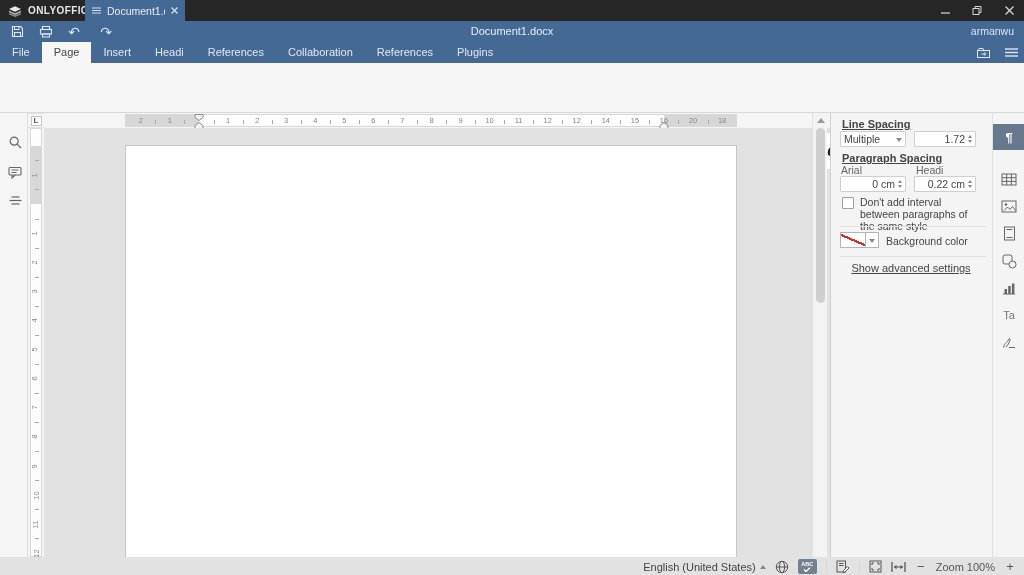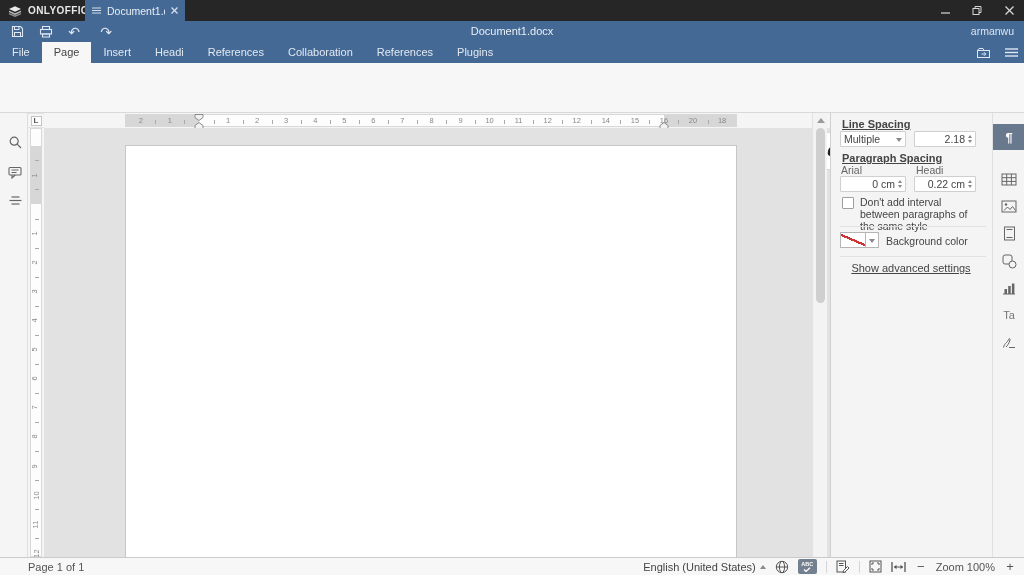--- a/index.html
+++ b/index.html
@@ -606,21 +606,21 @@
     <div class="vthumb"></div>
   </div>
 
   <div class="abs panel"></div>
   <div class="p-h" style="top:118px;left:842px;">Line Spacing</div>
   <div class="p-input" style="left:840px;top:131px;width:66px;">
     <span class="val">Multiple</span>
     <span class="chv"></span>
   </div>
   <div class="p-input" style="left:914px;top:131px;width:62px;">
-    <span class="val num">2.18</span>
+    <span class="val num">1.72</span>
     <span class="spin">
         <i class="u"></i>
         <i class="d"></i>
       </span>
   </div>
   <div class="p-h" style="top:152px;left:842px;">Paragraph Spacing</div>
   <div class="p-lab" style="left:841px;top:164px;">Arial</div>
   <div class="p-lab" style="left:916px;top:164px;">Headi</div>
   <div class="p-input" style="left:840px;top:176px;width:66px;">
     <span class="val num">0 cm</span>
@@ -692,23 +692,20 @@
       <span>Ta</span>
     </div>
     <div class="ricon" style="top:216px;">
       <svg width="14" height="13" viewBox="0 0 14 13">
           <path d="M1.5 11.5 C3 6 5 7.5 6.5 3.5 C7 2 8.5 2.5 8 4 C7 7.5 5.5 9.5 4 11" fill="none" stroke="#666"></path>
           <line x1="7" y1="11.5" x2="13" y2="11.5" stroke="#666"></line>
         </svg>
     </div>
   </div>
 
-  <div class="abs statusbar">
-    <span class="st-left">Page 1 of 1</span>
-  </div>
   <div class="st-right">
     <span class="row" style="gap:4px;">
       <span>English (United States)</span>
       <span class="chvu"></span>
     </span>
     <span>
       <svg width="14" height="14" viewBox="0 0 14 14">
           <circle cx="7" cy="7" r="5.7" fill="none" stroke="#555"></circle>
           <ellipse cx="7" cy="7" rx="2.6" ry="5.7" fill="none" stroke="#555"></ellipse>
           <line x1="1.3" y1="7" x2="12.7" y2="7" stroke="#555"></line>

